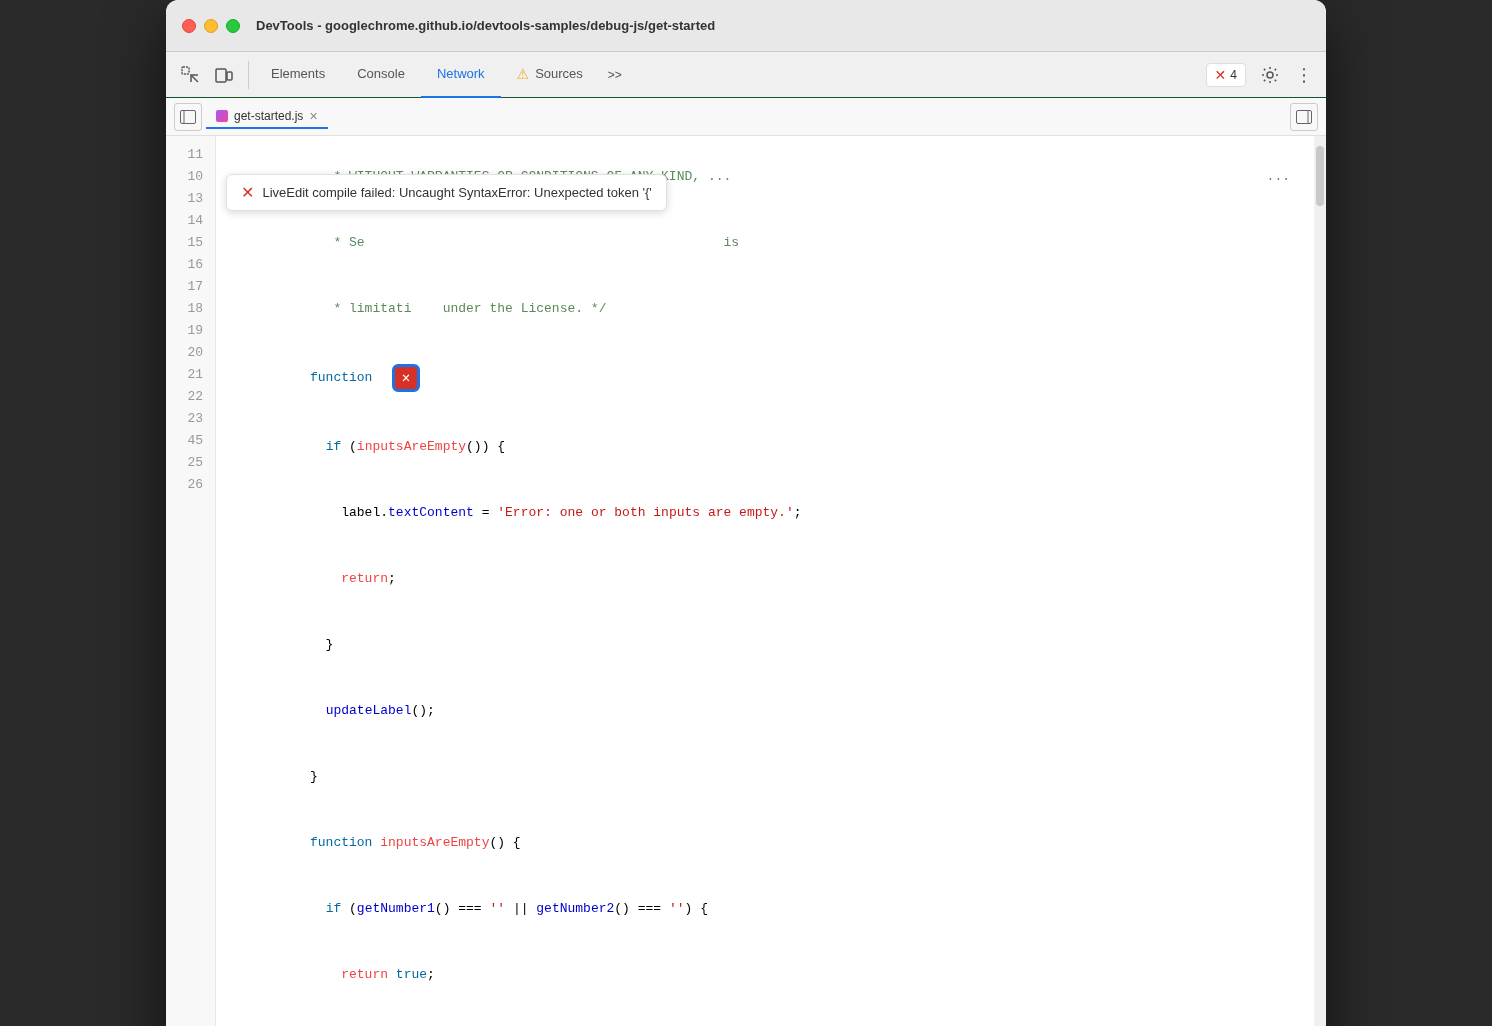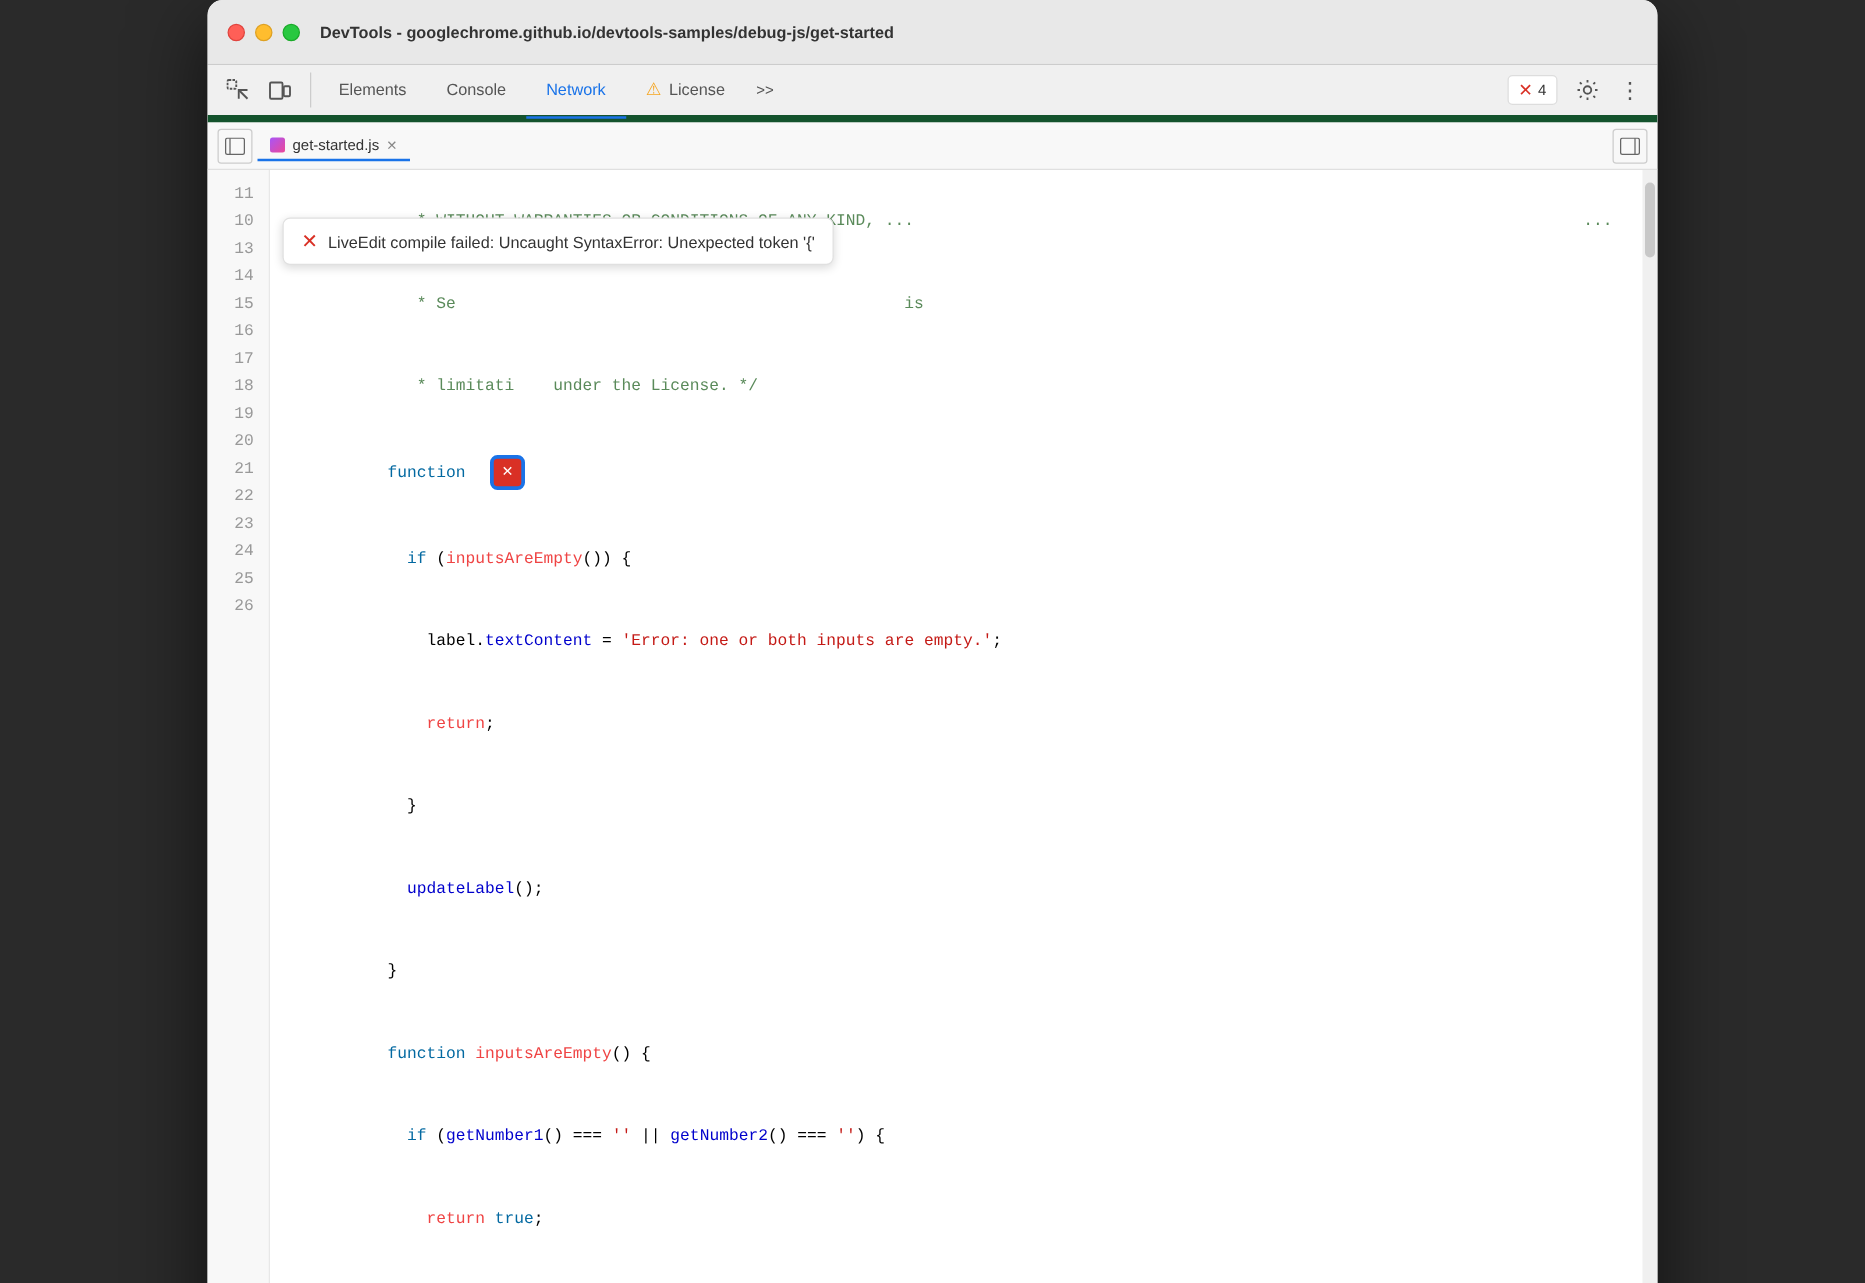--- a/index.html
+++ b/index.html
@@ -50,21 +50,21 @@
     .titlebar-title {
       font-size: 13px;
       font-weight: 600;
       color: #333;
       text-align: right;
     }
 
     
     .devtools-tabs {
       background: #f0f0f0;
-      border-bottom: 6px solid #14532d;
+      border-bottom: 1px solid #14532d;
       display: flex;
       align-items: center;
       height: 46px;
       padding: 0 8px;
     }
 
     .devtools-icon-btn {
       width: 32px;
       height: 32px;
       display: flex;
@@ -379,21 +379,21 @@
       <span>Elements</span>
     </div>
     <div class="tab">
       <span>Console</span>
     </div>
     <div class="tab active">
       <span>Network</span>
     </div>
     <div class="tab tab-network">
       <span class="warning-icon">⚠</span>
-      <span>License</span>
+      <span>Sources</span>
     </div>
     <div class="tabs-overflow">
       <span>&gt;&gt;</span>
     </div>
 
     <div class="spacer"></div>
 
     <div class="error-badge">
       <span class="x-icon">✕</span>
       <span>4</span>
@@ -446,21 +446,21 @@
         <span class="ln">14</span>
         <span class="ln">15</span>
         <span class="ln">16</span>
         <span class="ln">17</span>
         <span class="ln">18</span>
         <span class="ln">19</span>
         <span class="ln">20</span>
         <span class="ln">21</span>
         <span class="ln">22</span>
         <span class="ln">23</span>
-        <span class="ln">24</span>
+        <span class="ln">45</span>
         <span class="ln">25</span>
         <span class="ln">26</span>
       </div>
 
       <div class="code-lines" style="position:relative;">
 
         <span class="code-line">
           <span class="c-comment">   * WITHOUT WARRANTIES OR CONDITIONS OF ANY KIND, ...</span><span class="c-comment" style="float:right; margin-right:20px;">...</span>
         </span>
 

